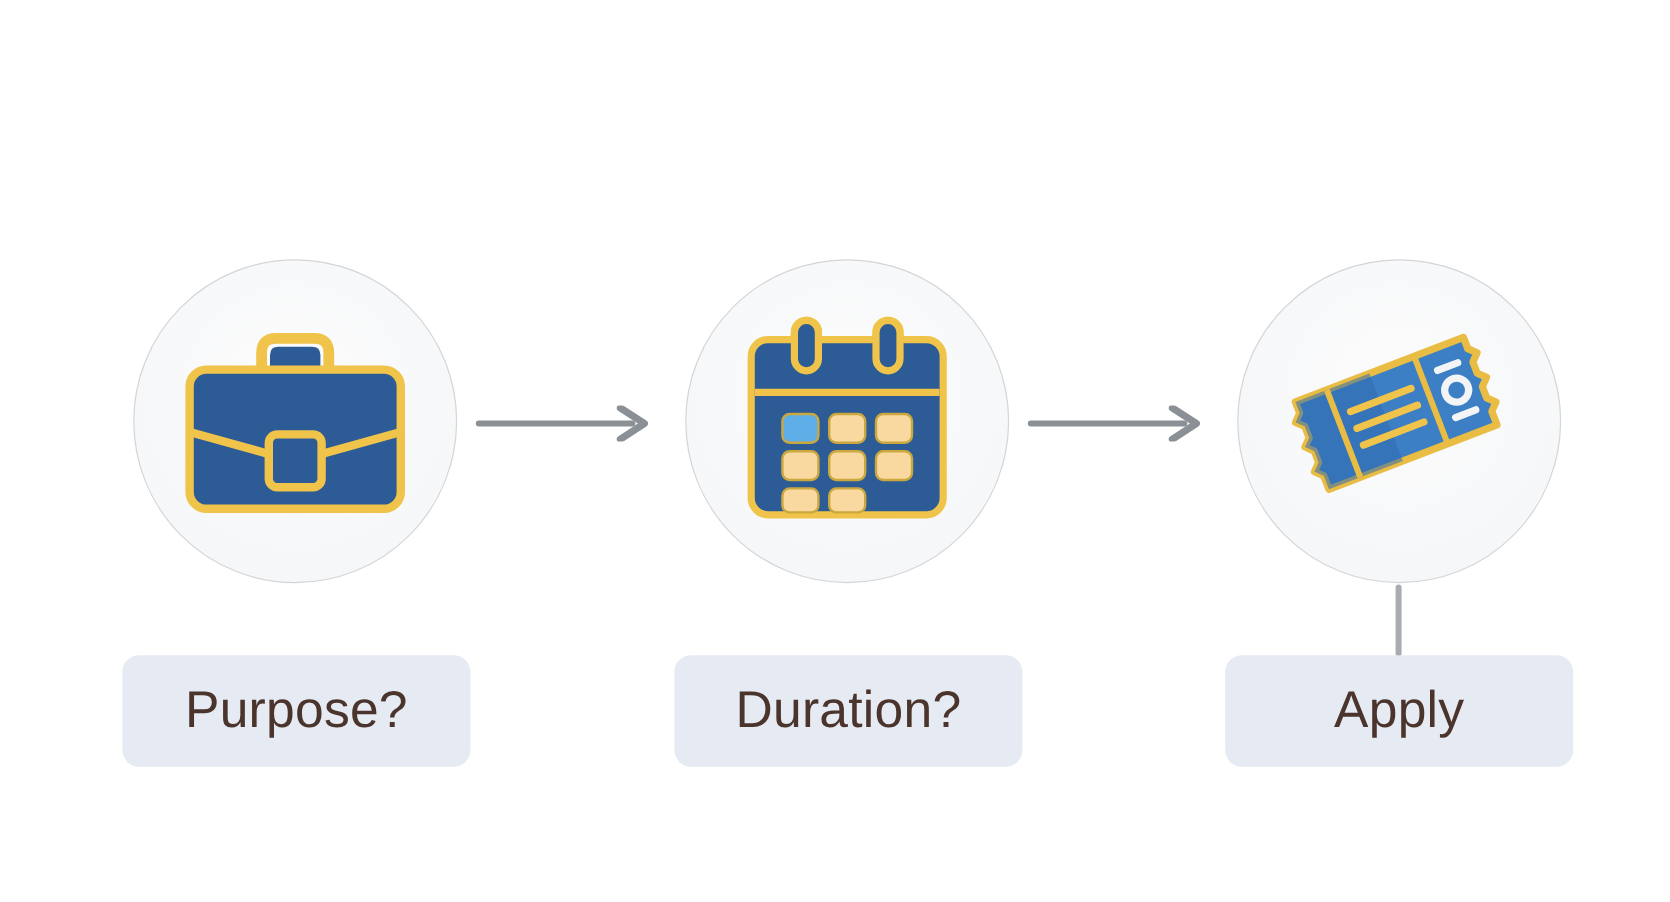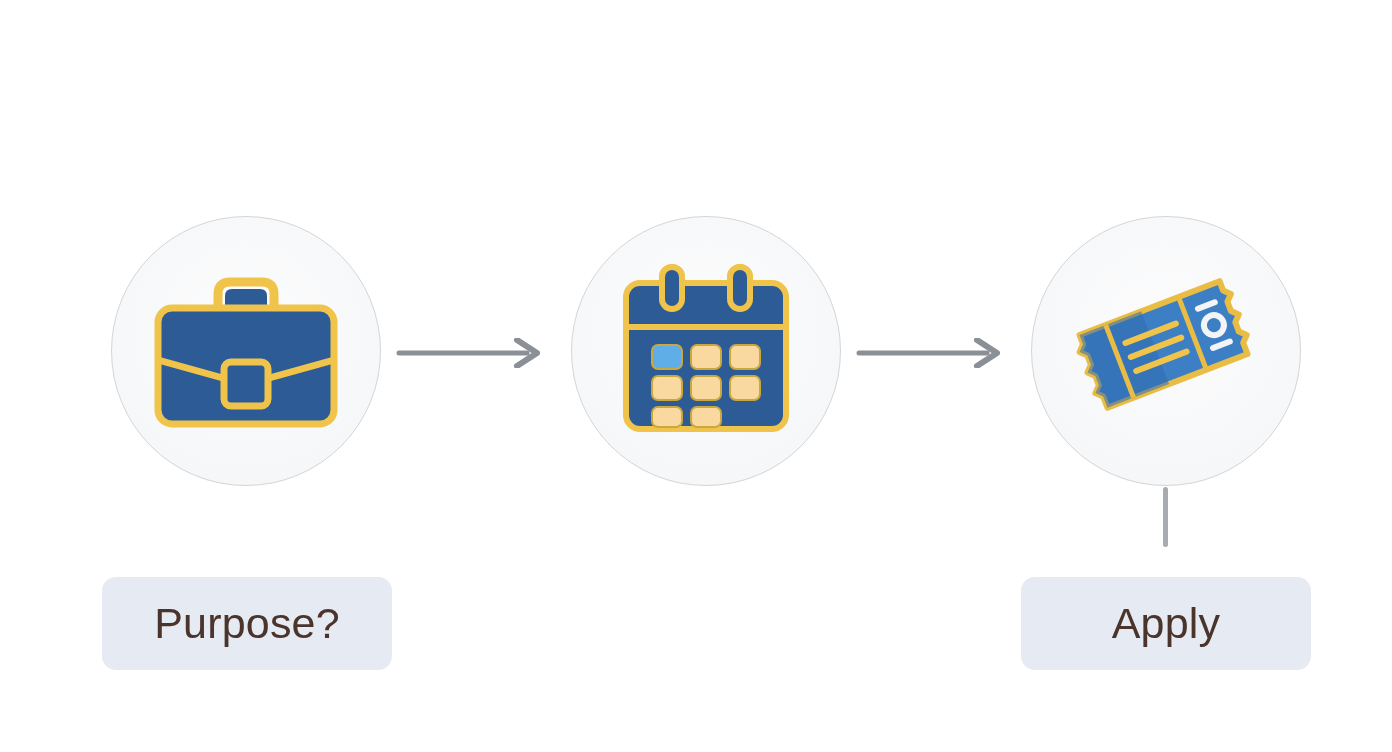--- a/index.html
+++ b/index.html
@@ -64,21 +64,21 @@
     top: 487px;
     width: 5px;
     height: 60px;
     background: #a8abb0;
     border-radius: 3px;
   }
 
   
   .label-pill {
     position: absolute;
-    top: 577px;
+    top: 546px;
     width: 290px;
     height: 93px;
     background: #e5eaf3;
     border-radius: 14px;
     display: flex;
     align-items: center;
     justify-content: center;
     box-sizing: border-box;
   }
   .label-pill span {
@@ -190,18 +190,21 @@
       </svg>
     </div>
   </div>
 
   <div class="connector"></div>
 
   <div class="label-pill" id="pill-purpose">
     <span>Purpose?</span>
   </div>
 
+  <div class="label-pill" id="pill-duration">
+    <span>Duration?</span>
+  </div>
 
   <div class="label-pill" id="pill-apply">
     <span>Apply</span>
   </div>
 
 </div>
 
 </body></html>

